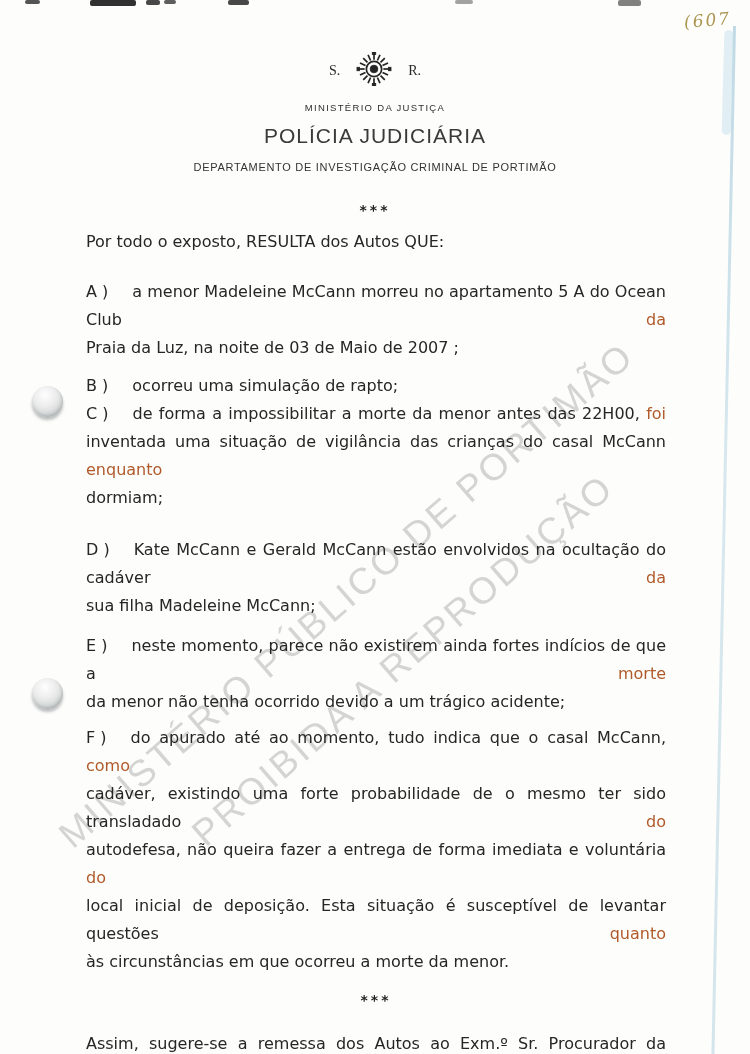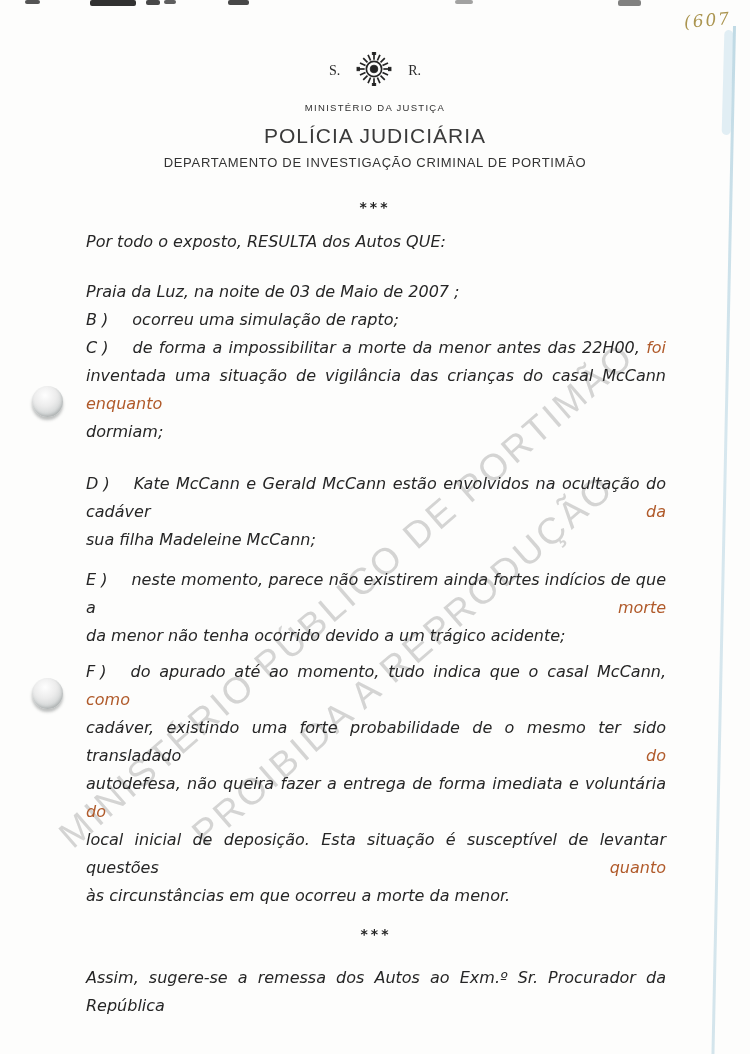--- a/index.html
+++ b/index.html
@@ -8,32 +8,32 @@
     background:#fdfdfc; overflow:hidden;
     font-family:"DejaVu Sans",sans-serif; color:#262626;
   }
   
   .header{position:relative; z-index:3; padding-top:52px; text-align:center;}
   .crest-row{display:flex; align-items:center; justify-content:center; gap:16px;}
   .crest-letter{font-family:"Liberation Serif",serif; font-size:14px; color:#2b2b2b;}
   .crest{width:36px; height:34px;}
   .ministry{margin-top:12px; font-size:9.5px; letter-spacing:1.3px; color:#2e2e2e; font-family:"Liberation Sans",sans-serif;}
   .org{margin-top:11px; font-size:21px; letter-spacing:1px; color:#3a3a3a; font-family:"Liberation Sans",sans-serif;}
-  .dept{margin-top:7px; font-size:13px; letter-spacing:.7px; color:#333; font-family:"Liberation Sans",sans-serif;}
+  .dept{margin-top:13px; font-size:11px; letter-spacing:.7px; color:#333; font-family:"Liberation Sans",sans-serif;}
   .stars{font-size:14px; font-weight:bold; letter-spacing:3px; color:#222; line-height:20px;}
   .stars.first{margin-top:27px;}
   
   .content{position:absolute; left:86px; top:228px; width:580px; z-index:3;}
   .para{margin:0;}
-  .line{line-height:28px; min-height:28px; text-align:left; white-space:normal;font-style:italic;}
+  .line{line-height:28px; min-height:28px; text-align:left; white-space:normal;}
   .line.just{text-align:justify; text-align-last:justify;}
   .line span.label{display:inline-block; margin-right:24px;}
   .line span.o{color:#b05a2a;}
   #pa{margin-top:22px}
-  #pb{}
+  #pb{margin-top:10px}
   #pc{}
   #pd{margin-top:24px}
   #pe{margin-top:12px}
   #pf{margin-top:8px}
   #stars2{margin:14px 0 20px; text-align:center;}
   
   .watermark{
     position:absolute; left:50%; top:628px; z-index:1;
     transform:translate(-50%,-50%) rotate(-41deg);
     text-align:center; white-space:nowrap;
@@ -135,20 +135,21 @@
     <div class="org">POLÍCIA JUDICIÁRIA</div>
     <div class="dept">DEPARTAMENTO DE INVESTIGAÇÃO CRIMINAL DE PORTIMÃO</div>
     <div class="stars first">***</div>
   </div>
 
   <div class="content">
     <div class="para" id="intro">
         <div class="line"><span>Por todo o exposto, RESULTA dos Autos QUE:</span></div>
       </div>
     <div class="para" id="pa">
+        <div class="line just"><span class="label">A )</span><span>a menor Madeleine McCann morreu no apartamento 5 A do Ocean Club </span><span class="o">da</span></div>
         <div class="line"><span>Praia da Luz, na noite de 03 de Maio de 2007 ;</span></div>
       </div>
     <div class="para" id="pb">
         <div class="line"><span class="label">B )</span><span>ocorreu uma simulação de rapto;</span></div>
       </div>
     <div class="para" id="pc">
         <div class="line just"><span class="label">C )</span><span>de forma a impossibilitar a morte da menor antes das 22H00, </span><span class="o">foi</span></div>
         <div class="line just"><span>inventada uma situação de vigilância das crianças do casal McCann </span><span class="o">enquanto</span></div>
         <div class="line"><span>dormiam;</span></div>
       </div>

